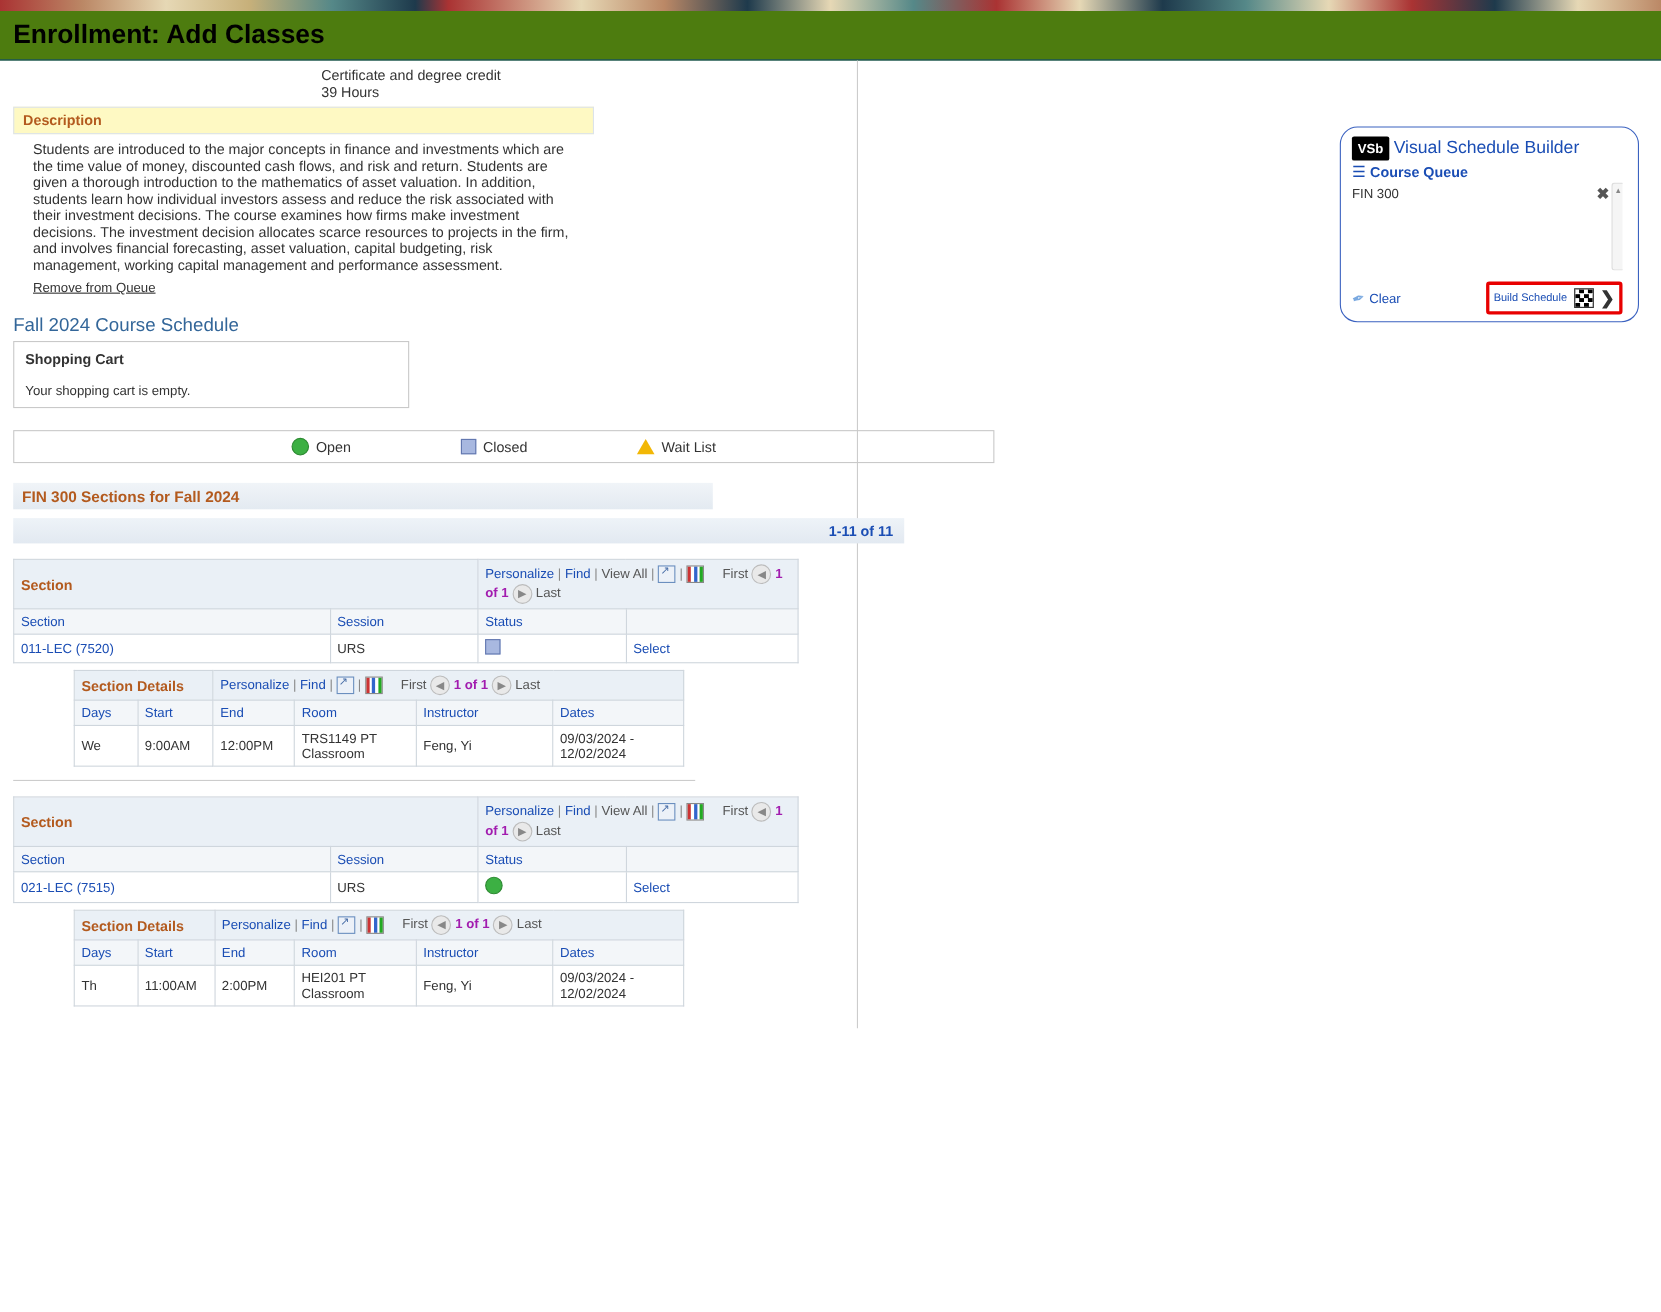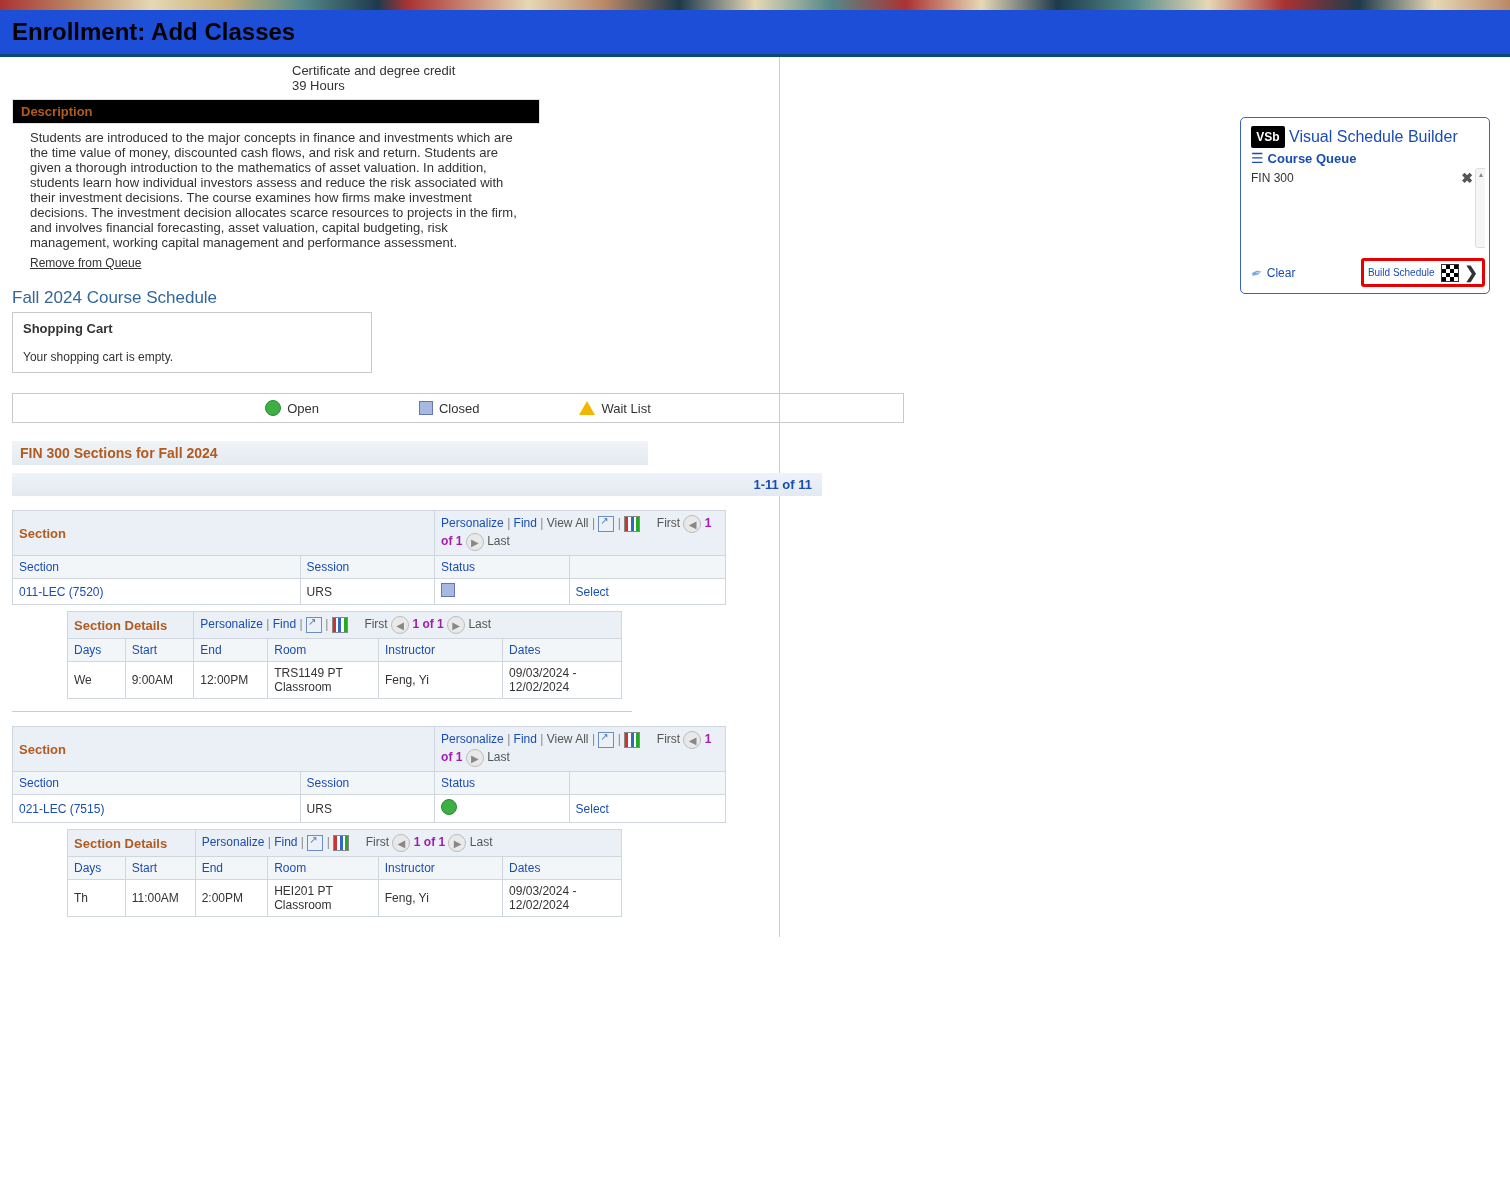--- a/index.html
+++ b/index.html
@@ -13,22 +13,22 @@
   }
   .top-stripe {
     height: 10px;
     background: linear-gradient(90deg,
       #a33 0%, #b86 5%, #e6d8b5 10%, #c7b07a 15%, #588 20%, #1e3a4c 25%,
       #a33 27%, #e6d8b5 35%, #b86 40%, #1e3a4c 45%, #e6d8b5 50%, #588 55%,
       #a33 60%, #e6d8b5 65%, #1e3a4c 70%, #588 75%, #e6d8b5 80%, #a33 85%,
       #1e3a4c 90%, #e6d8b5 95%, #b86 100%);
   }
   .page-header {
-    background: #1d4ed8;
-    border-bottom: 3px solid #0c4a6e;
+    background: #4d7c0f;
+    border-bottom: 1px solid #0c4a6e;
     padding: 8px 12px;
   }
   .page-header h1 {
     margin: 0;
     font-size: 24px;
     font-weight: bold;
     color: #000;
   }
   .main-wrap {
     display: flex;
@@ -41,24 +41,24 @@
     box-sizing: border-box;
   }
   .right-col {
     flex: 1;
     padding: 60px 20px 0 0;
     display:flex;
     justify-content:flex-end;
   }
   
   .vsb-panel {
-    width: 250px;
+    width: 272px;
     border: 1px solid #3b62c0;
-    border-radius: 5px;
-    padding: 8px 4px 6px 10px;
+    border-radius: 16px;
+    padding: 8px 14px 6px 10px;
     box-sizing: border-box;
     position:relative;
   }
   .vsb-title-row { display:flex; align-items:center; gap:4px; }
   .vsb-logo {
     width: 34px; height: 22px;
     background: #000;
     color:#fff;
     font-weight:bold;
     font-size:12px;
@@ -101,21 +101,21 @@
     background:
       repeating-conic-gradient(#000 0 90deg, #fff 0 180deg);
     background-size:8px 8px;
     border:1px solid #333;
   }
   .vsb-arrow{ color:#333; font-size:16px; font-weight:bold;}
 
   
   .credit-block { padding-left:280px; font-size:13px; color:#333;}
   .desc-header{
-    background:#000000;
+    background:#fef9c3;
     border:1px solid #dce3ea;
     padding:4px 8px;
     font-weight:bold;
     color:#b35a1e;
     font-size:13px;
     width:510px;
     margin-top:6px;
   }
   .desc-body{ font-size:13px; color:#333; width:500px; padding:6px 0 0 18px;}
   .remove-link{ text-decoration:underline; color:#333; cursor:pointer; display:inline-block; margin-top:6px; margin-left:18px;}

